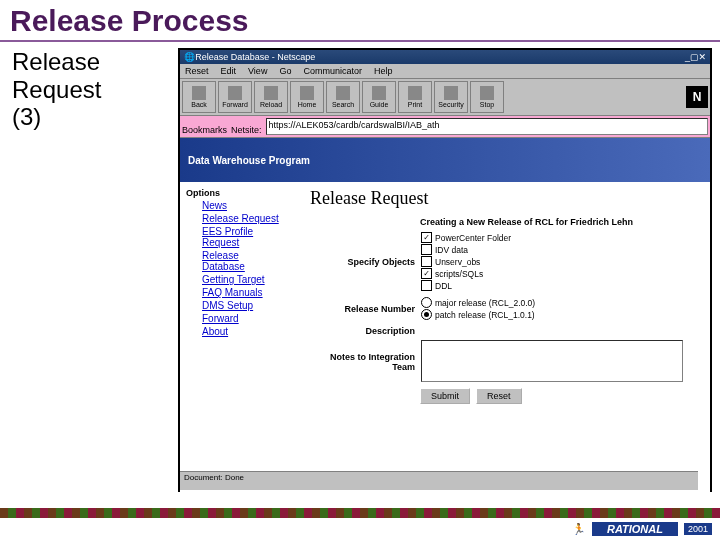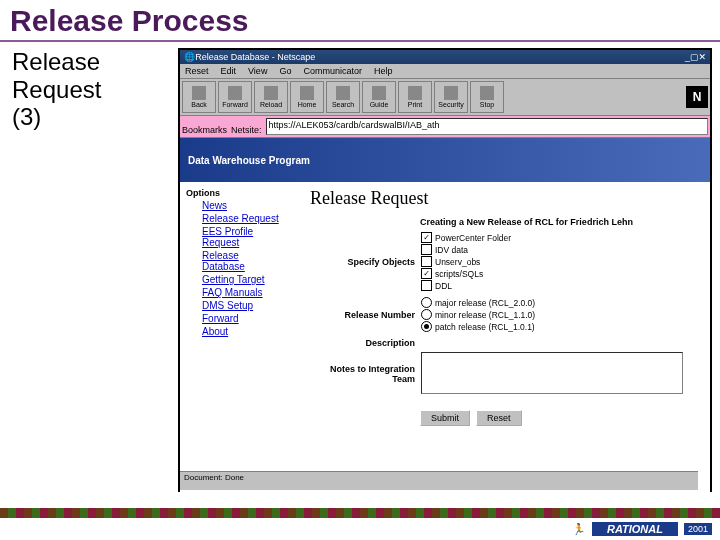--- a/index.html
+++ b/index.html
@@ -26,21 +26,21 @@
 .creating{font-weight:bold;font-size:9px;margin:4px 0 0 110px}
 .row{display:flex;margin:4px 0;align-items:center}
 .row-lbl{width:105px;text-align:right;font-weight:bold;font-size:9px;padding-right:6px;padding-top:1px}
 .row-ctl{flex:1;font-size:8.5px}
 .cb,.rb{display:flex;align-items:center;gap:3px;margin:1px 0}
 .box{width:9px;height:9px;border:1px solid #000;background:#fff;display:inline-flex;align-items:center;justify-content:center;font-size:8px;line-height:1}
 .circ{width:9px;height:9px;border:1px solid #000;border-radius:50%;background:#fff;display:inline-flex;align-items:center;justify-content:center}
 .dot{width:5px;height:5px;border-radius:50%;background:#000}
 .txt{background:#fff;border:1px inset #808080;padding:1px 2px;height:12px;width:250px}
 .ta{background:#fff;border:1px inset #808080;width:260px;height:40px}
-.btns{margin:16px 0 0 110px;display:flex;gap:6px}
+.btns{margin:6px 0 0 110px;display:flex;gap:6px}
 .btn{background:#c0c0c0;border:1px outset #fff;padding:2px 10px;font-size:9px}
 .status{position:absolute;bottom:0;left:0;right:12px;height:16px;background:#c0c0c0;border-top:1px solid #808080;padding:1px 4px;font-size:8px}
 .n-badge{width:22px;height:22px;background:#000;color:#fff;font-weight:bold;display:flex;align-items:center;justify-content:center;font-size:12px;margin-left:auto}
 .footer{position:absolute;bottom:0;left:0;right:0;height:32px}
 .zig{height:10px;background:repeating-linear-gradient(90deg,#6a3a1a 0 8px,#3a6a1a 8px 16px,#8a1a3a 16px 24px)}
 .ft-bar{height:22px;background:#fff;display:flex;justify-content:flex-end;align-items:center;padding:0 8px;gap:6px}
 .rat{background:#1a3a8a;color:#fff;font-weight:bold;font-style:italic;padding:1px 15px;font-size:11px}
 .yr{background:#1a3a8a;color:#fff;font-size:9px;padding:1px 4px}
 </style>
 </head>
@@ -159,24 +159,20 @@
           </div>
 
         <div class="row">
             <div class="row-lbl">Release Number</div>
           <div class="row-ctl">
             <div class="rb">
                 <span class="circ"></span>
                 <span>major release (RCL_2.0.0)</span>
               </div>
             <div class="rb">
-                <span class="circ"></span>
-                <span>minor release (RCL_1.1.0)</span>
-              </div>
-            <div class="rb">
                 <span class="circ">
                   <span class="dot"></span>
                 </span>
                 <span>patch release (RCL_1.0.1)</span>
               </div>
           </div>
           </div>
 
 
         <div class="row">

